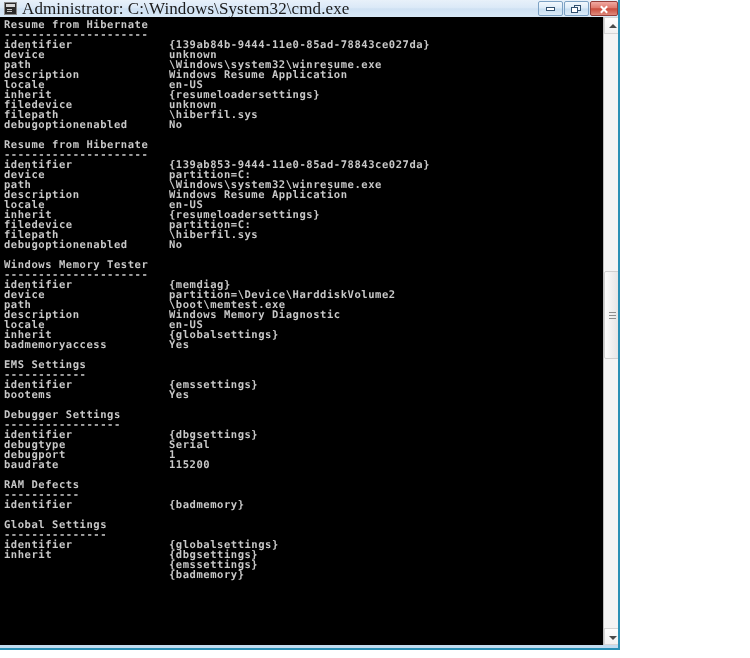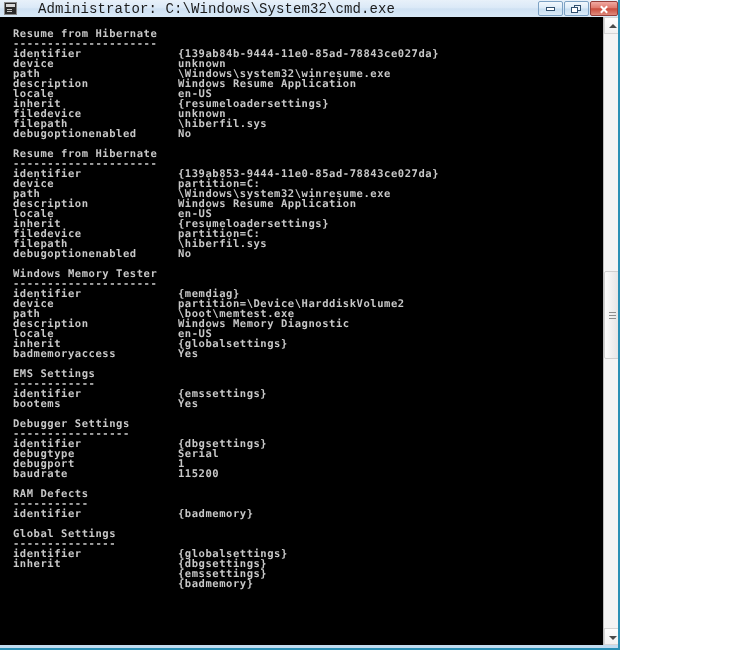--- a/index.html
+++ b/index.html
@@ -55,26 +55,25 @@
   }
   #win-icon::after {
     content: "";
     position: absolute;
     left: 2px; top: 6px;
     width: 5px; height: 1px;
     background: #c8c8c8;
     box-shadow: 0 2px 0 #c8c8c8;
   }
   #title-text {
-    font-family: Liberation Mono, monospace;
-    font-size: 14px;
+    font-family: Liberation Serif, serif;
+    font-size: 17px;
     color: #1b1b1b;
     white-space: nowrap;
     letter-spacing: 0.1px;
-    margin-left: 16px;
   }
   #window-controls {
     position: absolute;
     right: 2px; top: 1px;
     display: flex;
     gap: 1px;
   }
   .winbtn {
     width: 25px; height: 15px;
     border: 1px solid #7da2c4;
@@ -136,21 +135,21 @@
     top: 17px;
     width: 603px;
     height: 628px;
     background: #000000;
     overflow: hidden;
   }
   #console-text {
     position: absolute;
     left: 4px;
     top: 3px;
-    margin: 9px;
+    margin: 0;
     font-family: "DejaVu Sans Mono", "Liberation Mono", monospace;
     font-size: 10.5px;
     line-height: 10px;
     color: #c8c8c8;
     white-space: pre;
     letter-spacing: 0.55px;
     font-weight: 700;
     -webkit-font-smoothing: none;
     text-rendering: geometricPrecision;
   }

